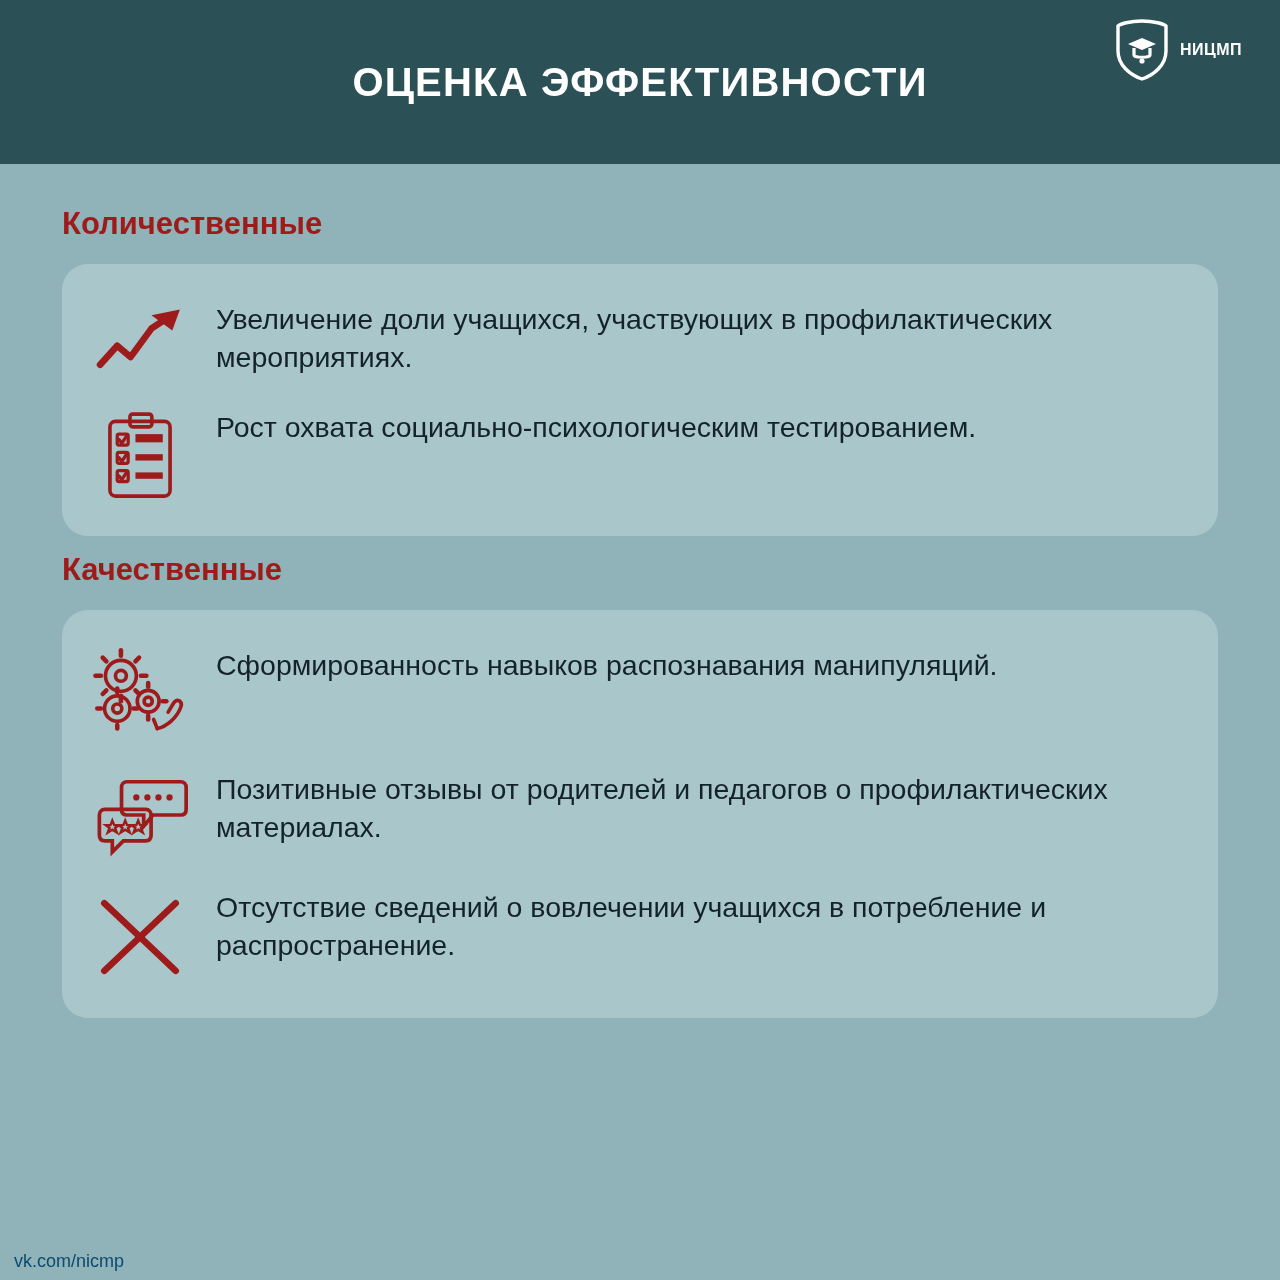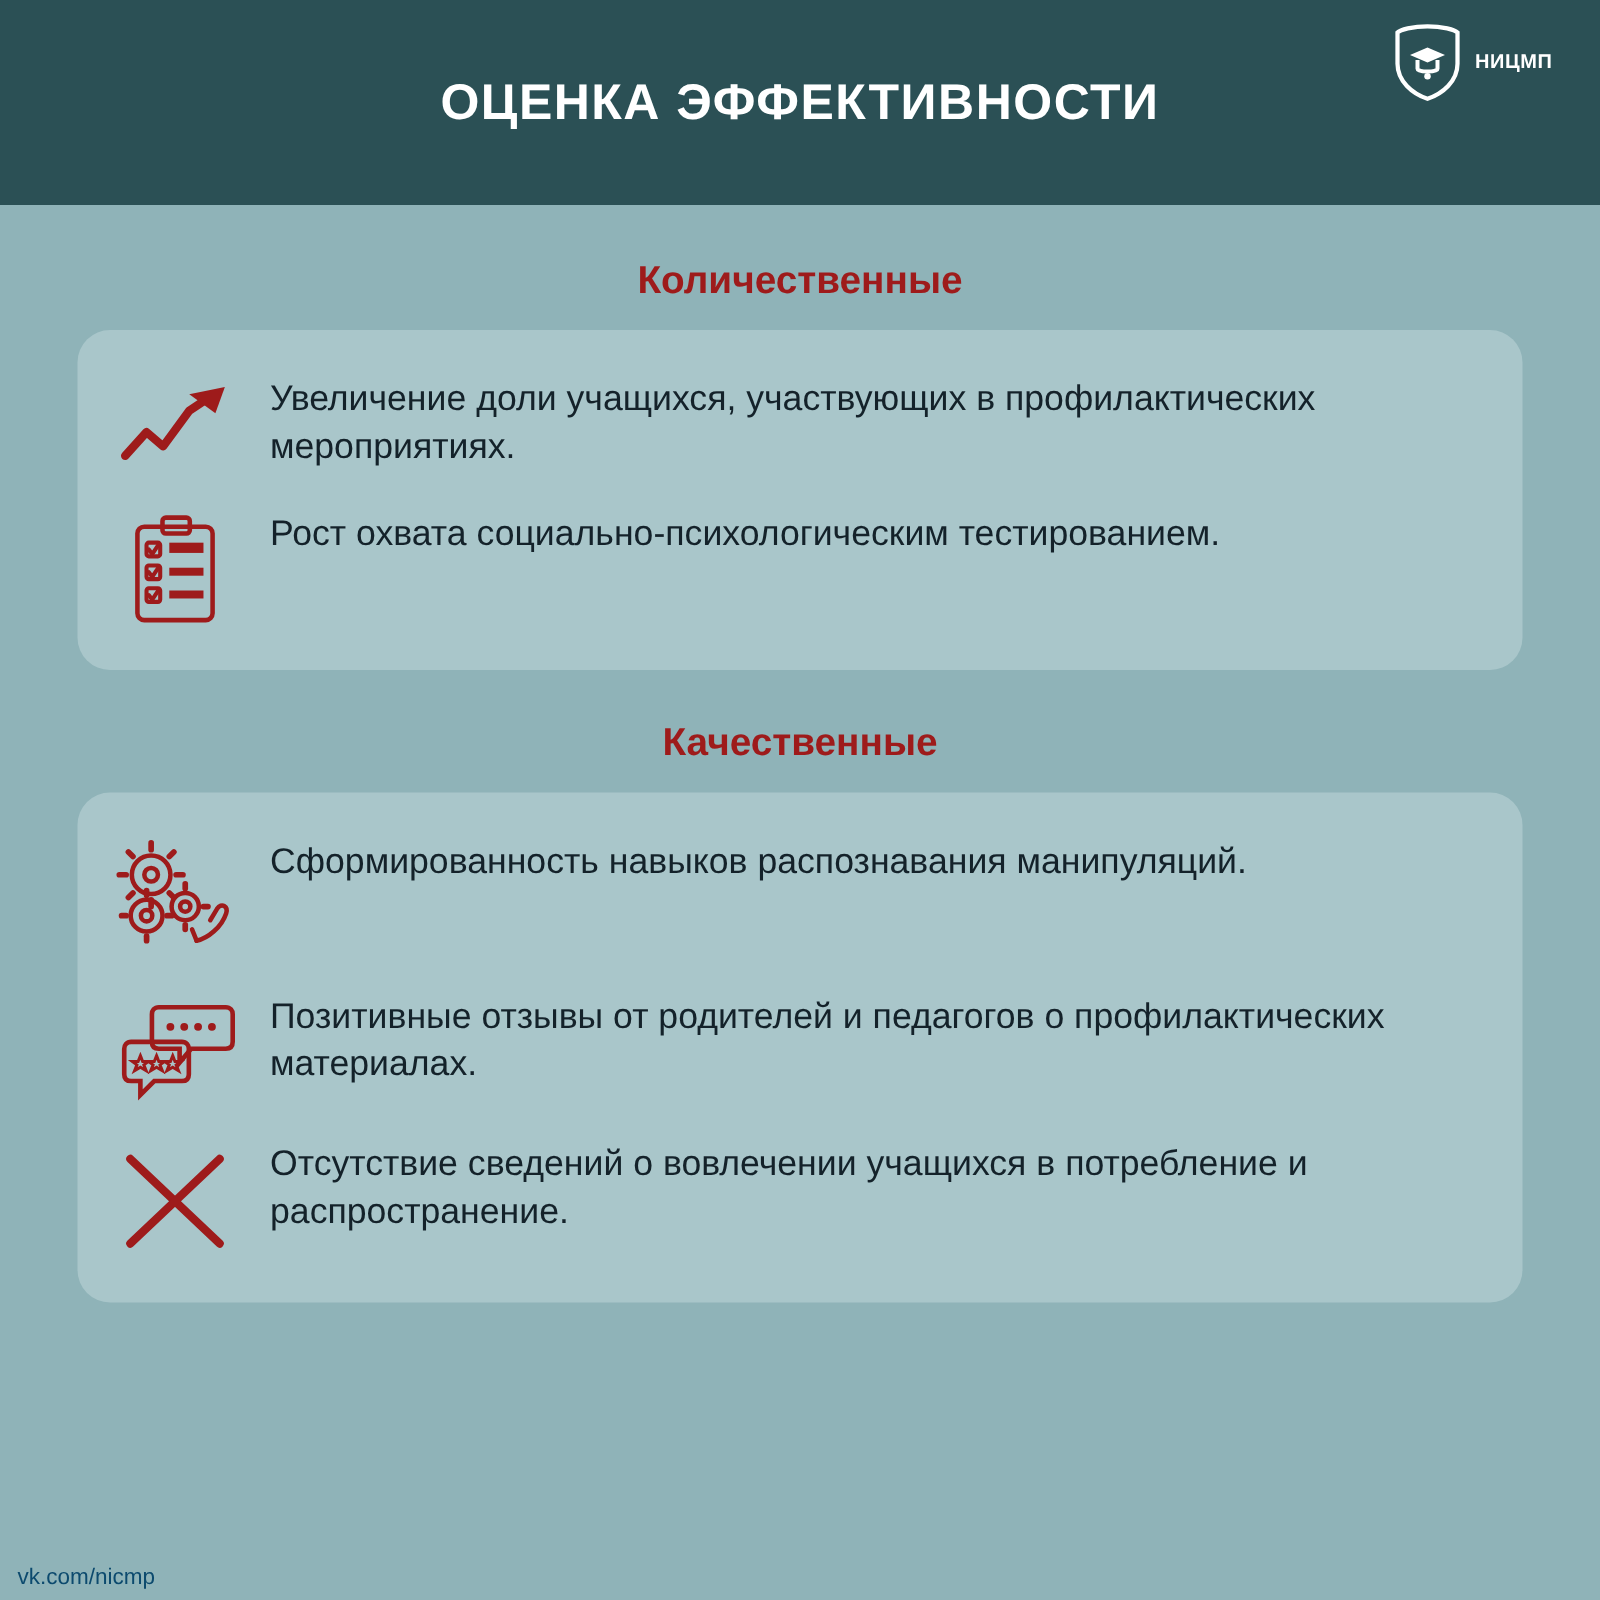--- a/index.html
+++ b/index.html
@@ -46,27 +46,27 @@
     font-weight: bold;
     letter-spacing: 0.5px;
   }
 
   
   .content {
     padding: 24px 62px 0 62px;
   }
 
   .section-title {
-    text-align: center;
+    text-align: left;
     color: #9e1b1b;
     font-size: 31px;
     font-weight: bold;
     margin: 18px 0 22px 0;
   }
-  .section-title.second { margin-top: 40px; }
+  .section-title.second { margin-top: 16px; }
 
   .card {
     background: #a9c6ca;
     border-radius: 26px;
     padding: 34px 30px 34px 26px;
     display: flex;
     flex-direction: column;
     gap: 28px;
   }
 

